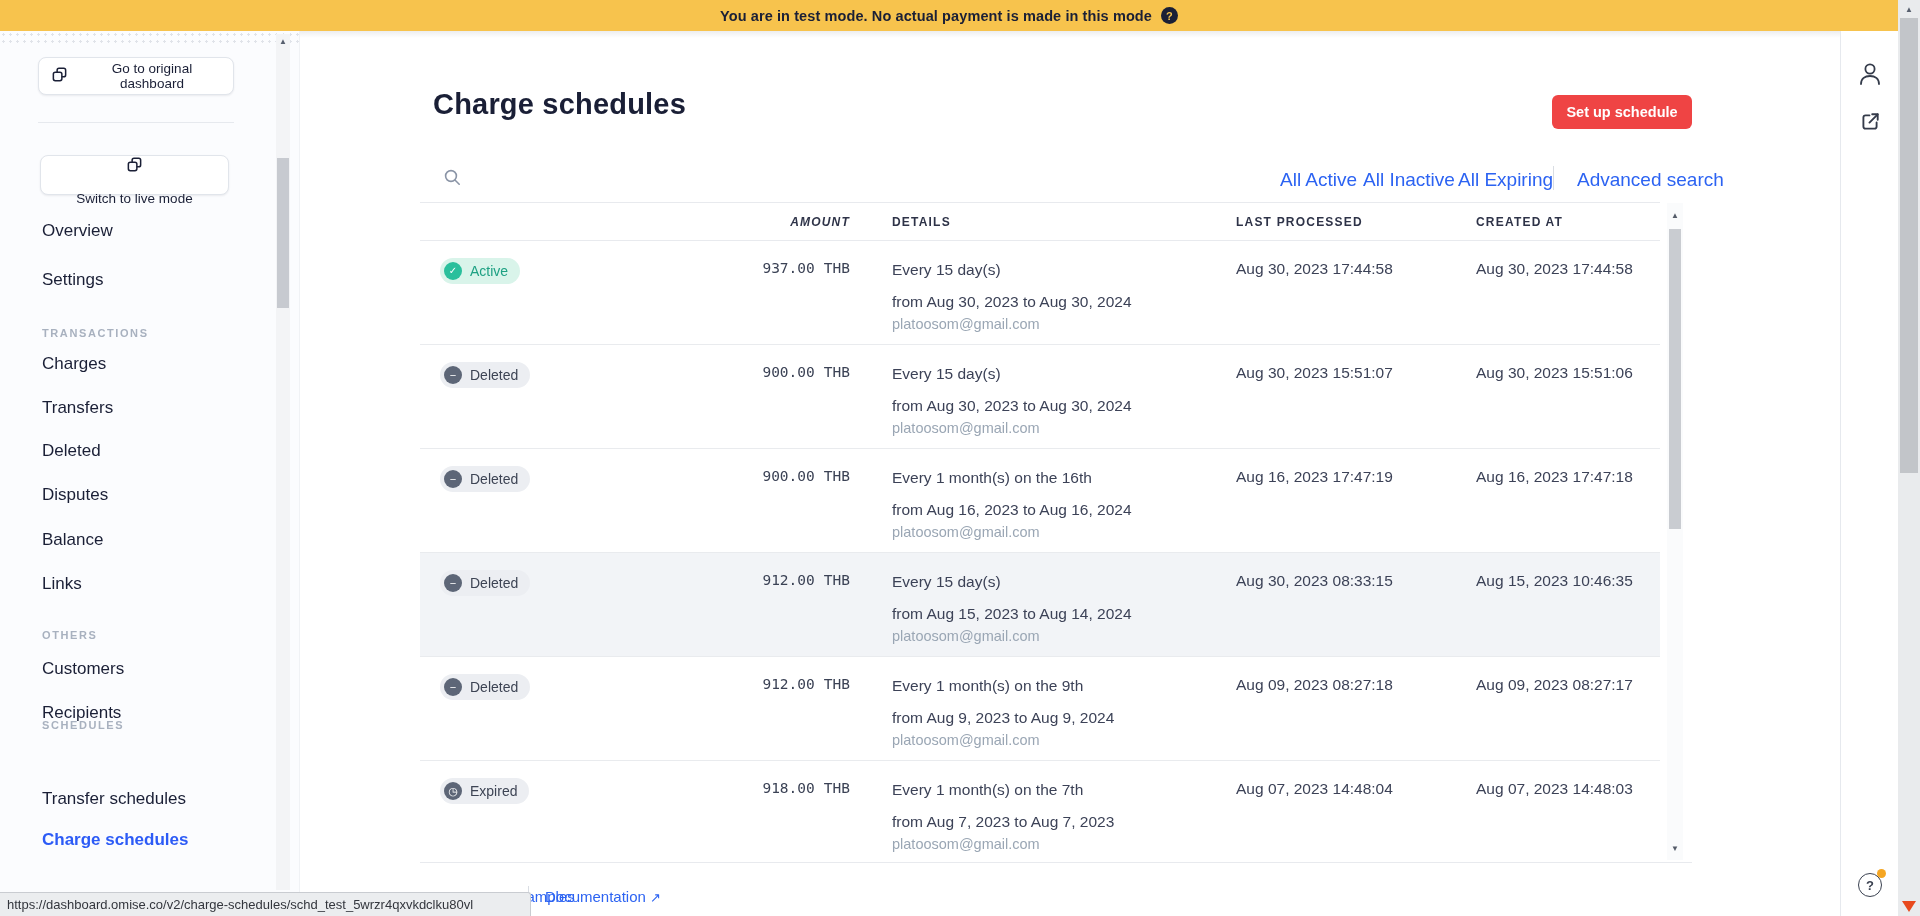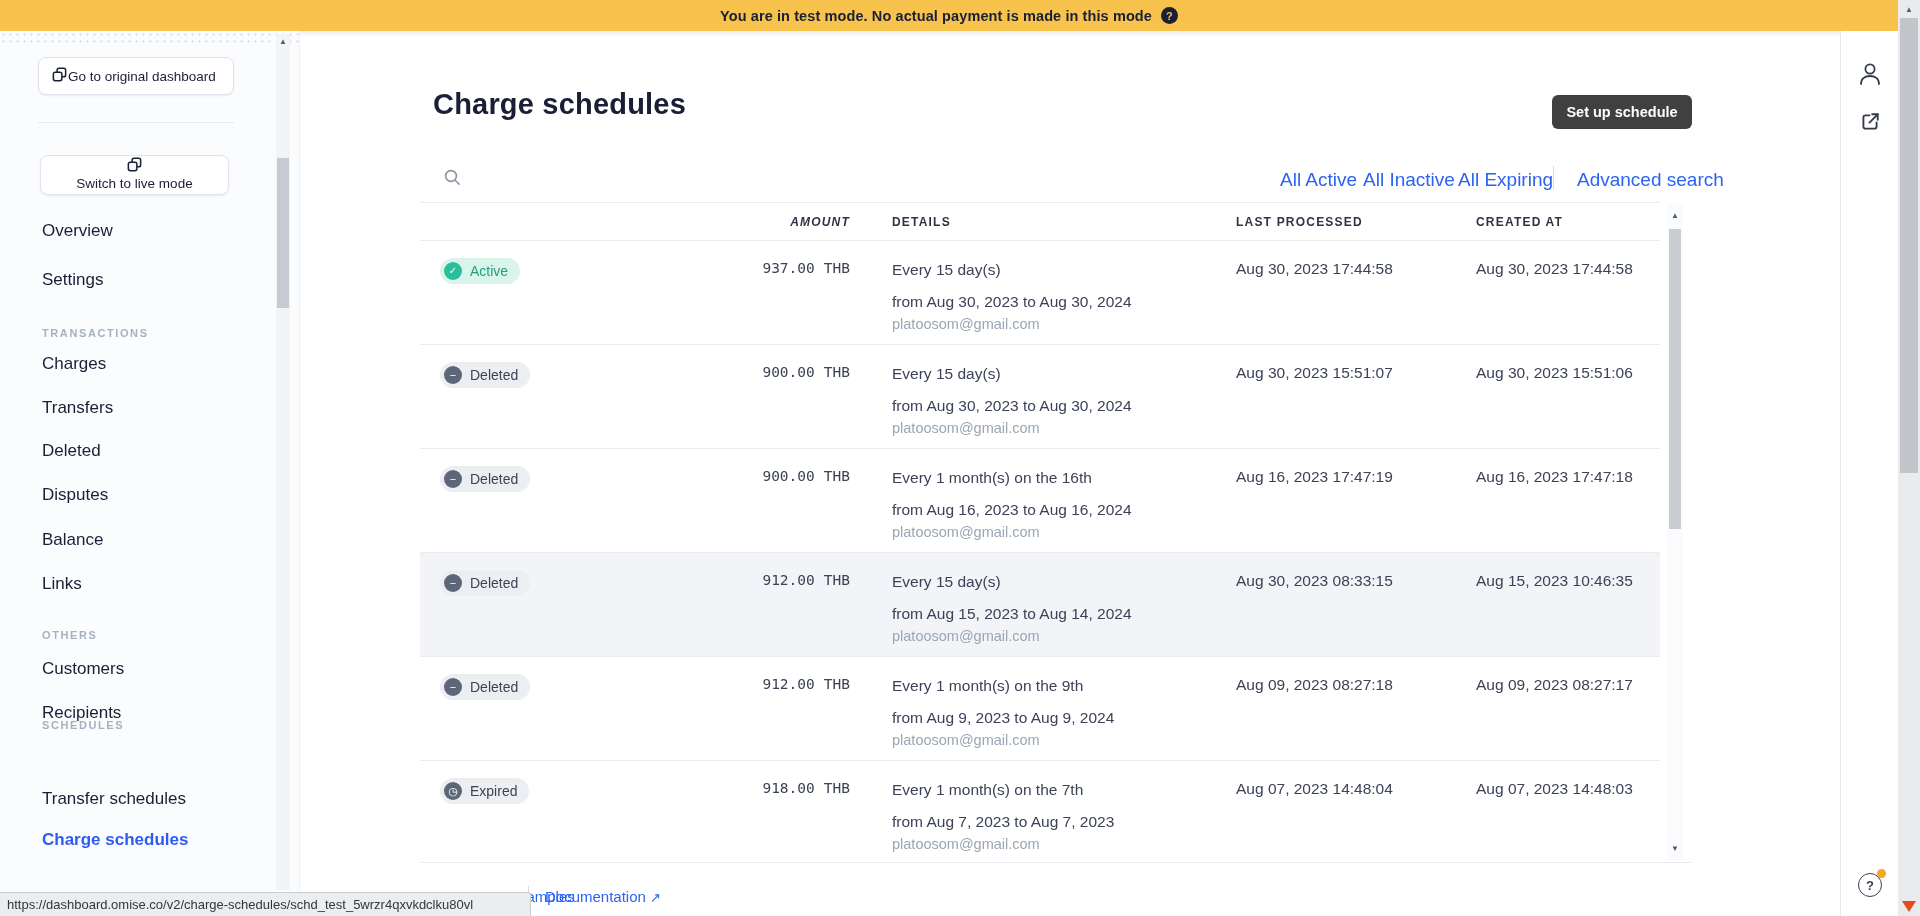--- a/index.html
+++ b/index.html
@@ -15,40 +15,40 @@
               font-size:11px; font-weight:bold; display:flex; align-items:center; justify-content:center; cursor:pointer; }
   .banner-shadow { position:absolute; left:0; top:31px; width:1898px; height:7px;
                    background:linear-gradient(rgba(26,31,54,.08), rgba(26,31,54,0)); z-index:5; }
 
   
   .sidebar { position:absolute; left:0; top:31px; width:300px; height:885px; background:#FBFCFE;
              border-right:1px solid #F0F2F5; z-index:6; }
   .sidebar-texture { position:absolute; left:0; top:0; width:100%; height:16px; opacity:.55;
                      background-image:radial-gradient(circle, #C9CED8 1px, rgba(0,0,0,0) 1.2px);
                      background-size:7px 7px; }
-  .side-btn { position:absolute; display:flex; align-items:center; gap:0; background:#fff;
+  .side-btn { position:absolute; display:flex; align-items:center; gap:15px; background:#fff;
               border:1px solid #E1E5EB; border-radius:8px; box-shadow:0 1px 2px rgba(26,31,54,.08);
               font-family:"Liberation Sans", sans-serif; font-size:13.5px; font-weight:500; color:#1A1F36;
               padding:0 12px; cursor:pointer; }
   .side-btn svg { flex:0 0 auto; }
   .btn-orig { left:38px; top:26px; width:196px; height:38px; }
   .btn-live { left:40px; top:124px; width:189px; height:40px;flex-direction:column; }
   .side-divider { position:absolute; left:38px; top:91px; width:196px; height:1px; background:#E6E9EE; }
   .nav-item { position:absolute; left:42px; font-size:17px; color:#1A1F36; cursor:pointer; white-space:nowrap; }
   .nav-item--active { color:#2C5BF6; font-weight:bold; }
   .nav-label { position:absolute; left:42px; font-size:11px; font-weight:bold; letter-spacing:1.6px;
                color:#A8B1BF; cursor:default; white-space:nowrap; }
   .side-scroll { position:absolute; left:276px; top:3px; width:14px; height:856px; background:#F3F4F6; }
   .side-scroll .arr { position:absolute; left:0; top:0; width:14px; height:15px; font-size:8px; color:#575F6E;
                       display:flex; align-items:center; justify-content:center; cursor:pointer; }
   .side-scroll .thumb { position:absolute; left:1px; top:124px; width:12px; height:150px; background:#C7CAD0; cursor:grab; }
 
   
   .main-title { position:absolute; left:433px; top:88px; font-size:29px; font-weight:bold; color:#1A1F36; letter-spacing:.2px; }
-  .setup-btn { position:absolute; left:1552px; top:95px; width:140px; height:34px; background:#404040; color:#fff;
+  .setup-btn { position:absolute; left:1552px; top:95px; width:140px; height:34px; background:#ef4444; color:#fff;
                border:none; border-radius:6px; font-family:"Liberation Sans", sans-serif; font-size:14.5px; font-weight:bold; cursor:pointer; }
   .search-wrap { position:absolute; left:443px; top:166px; width:560px; height:26px; display:flex; align-items:center; gap:11px; }
   .search-input { border:none; outline:none; background:transparent; font-family:"Liberation Sans", sans-serif;
                   font-size:15px; color:#3C4257; width:420px; }
   .search-input::placeholder { color:#A9B2C1; }
   .filters { position:absolute; top:169px; height:22px; font-size:19px; color:#2C63F2; }
   .f-active { left:1280px; } .f-inactive { left:1363px; } .f-expiring { left:1458px; }
   .f-adv { left:1577px; font-weight:500; }
   .filters span { cursor:pointer; }
   .filter-div { position:absolute; left:1553px; top:166px; width:1px; height:24px; background:#D9DDE3; }

